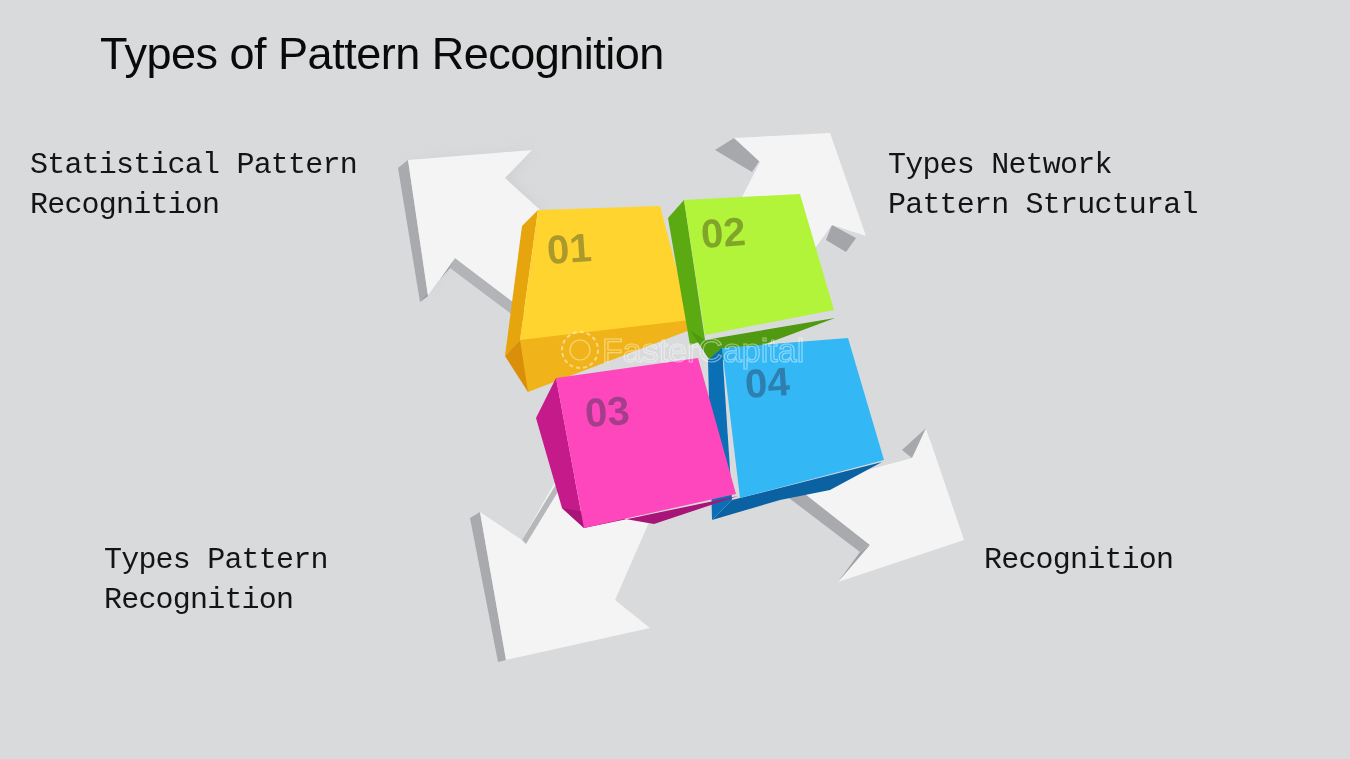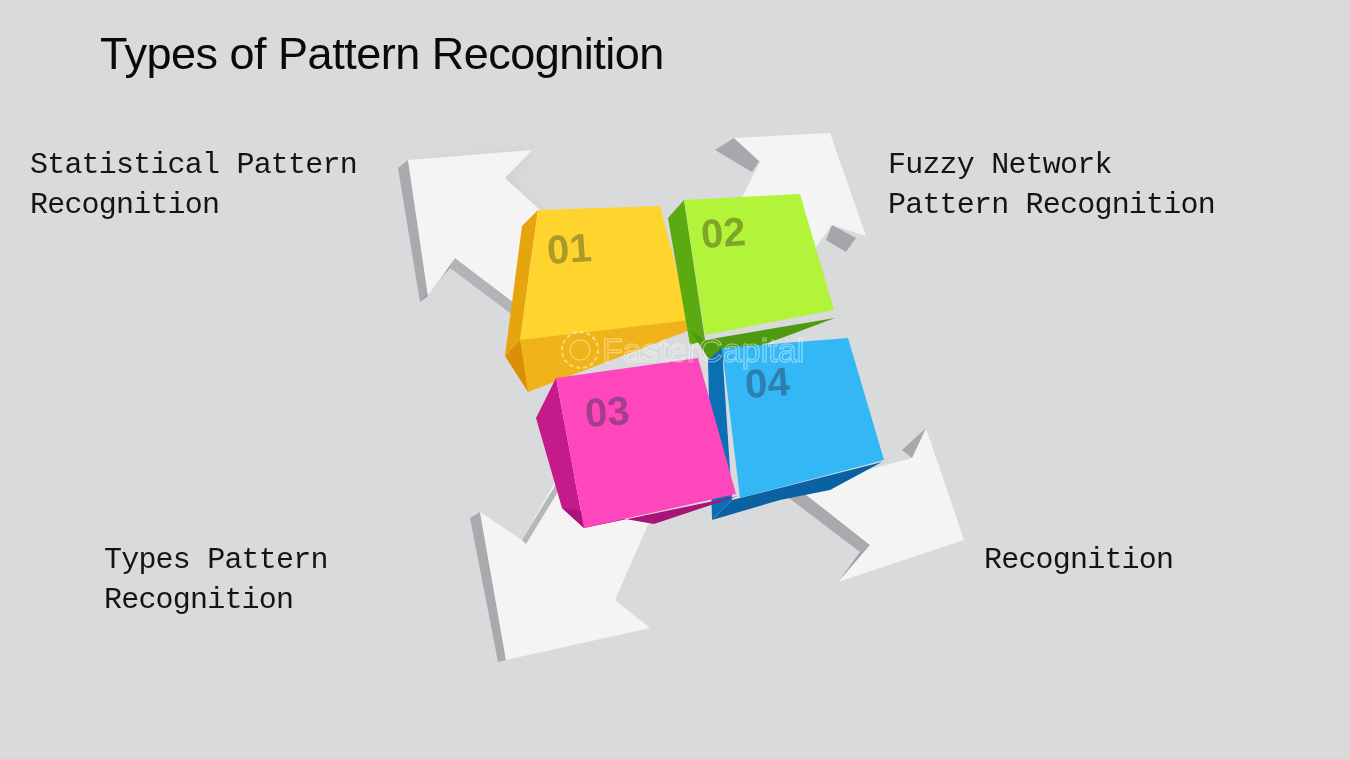--- a/index.html
+++ b/index.html
@@ -109,22 +109,22 @@
     <circle cx="580" cy="350" r="10" fill="none" stroke="rgba(255,255,255,0.55)" stroke-width="1.2"></circle>
     <text class="wm" x="602" y="362">FasterCapital</text>
   </g>
 </svg>
 
 <div class="label" id="lbl-1">
   <span>Statistical Pattern</span>
   <span>Recognition</span>
 </div>
 <div class="label" id="lbl-2">
-  <span>Fuzzy Network</span>
-  <span>Pattern Recognition</span>
+  <span>Types Network</span>
+  <span>Pattern Structural</span>
 </div>
 <div class="label" id="lbl-3">
   <span>Types Pattern</span>
   <span>Recognition</span>
 </div>
 <div class="label" id="lbl-4">
   <span>Recognition</span>
 </div>
 
 </body></html>

